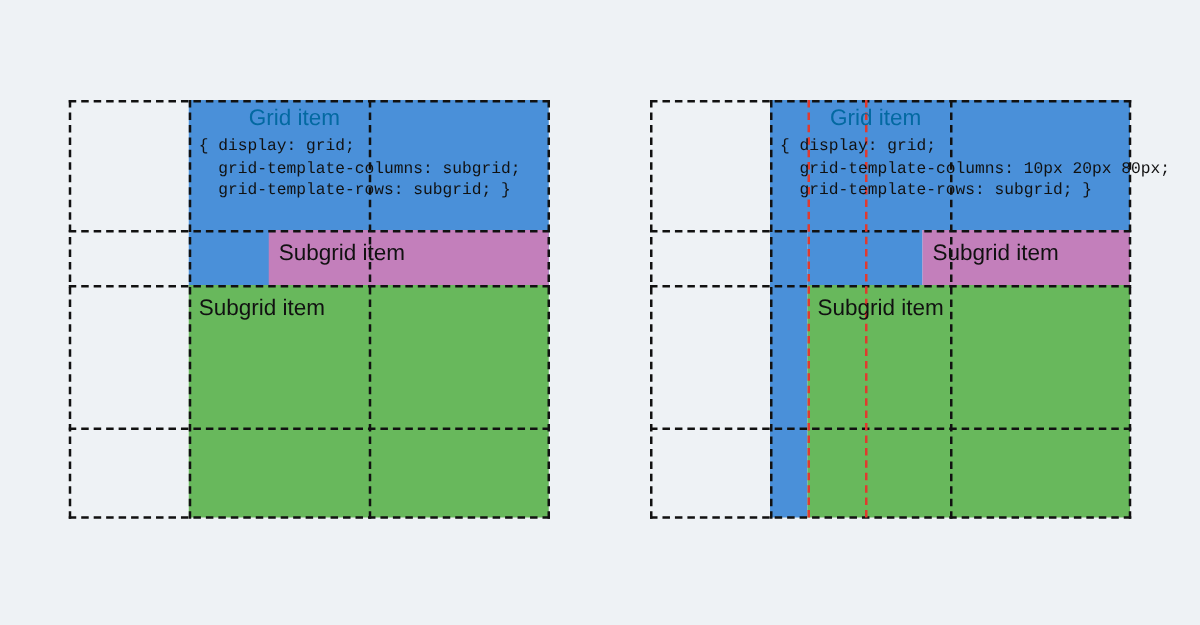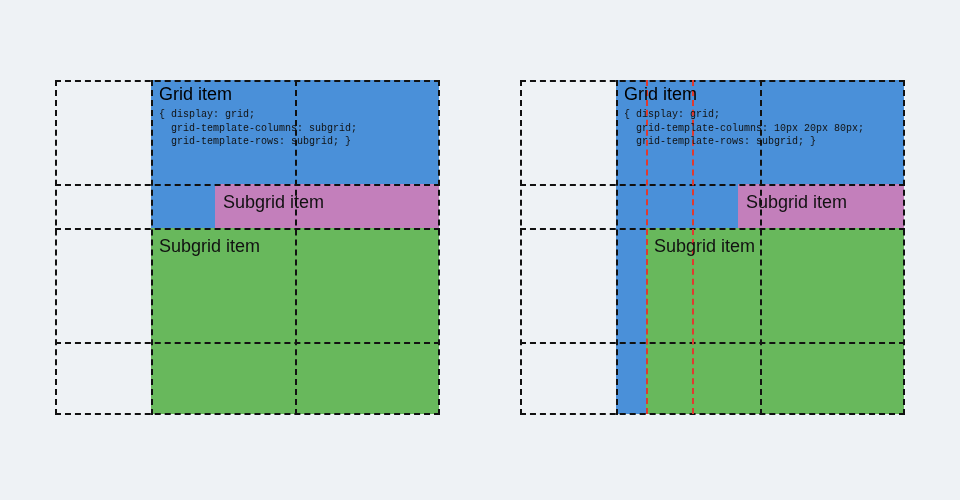--- a/index.html
+++ b/index.html
@@ -29,26 +29,27 @@
   .vline{top:0;bottom:0;width:0;border-left:2px dashed #111}
 
   
   .fill{position:absolute}
   .blue{background:#4a90d9}
   .purple{background:#c37fbb}
   .green{background:#68b85c}
 
   
   .title{
-    font-size:18px;color:#000000;
+    font-size:18px;color:#0369a1;
     position:absolute;
+    margin-left:40px;
   }
   .code{
     font-family:"Courier New",monospace;
-    font-size:10px;color:#111;
+    font-size:13px;color:#111;
     white-space:pre;
     position:absolute;
     line-height:1.35;
   }
   .label{
     font-size:18px;color:#111;
     position:absolute;
   }
 
   

